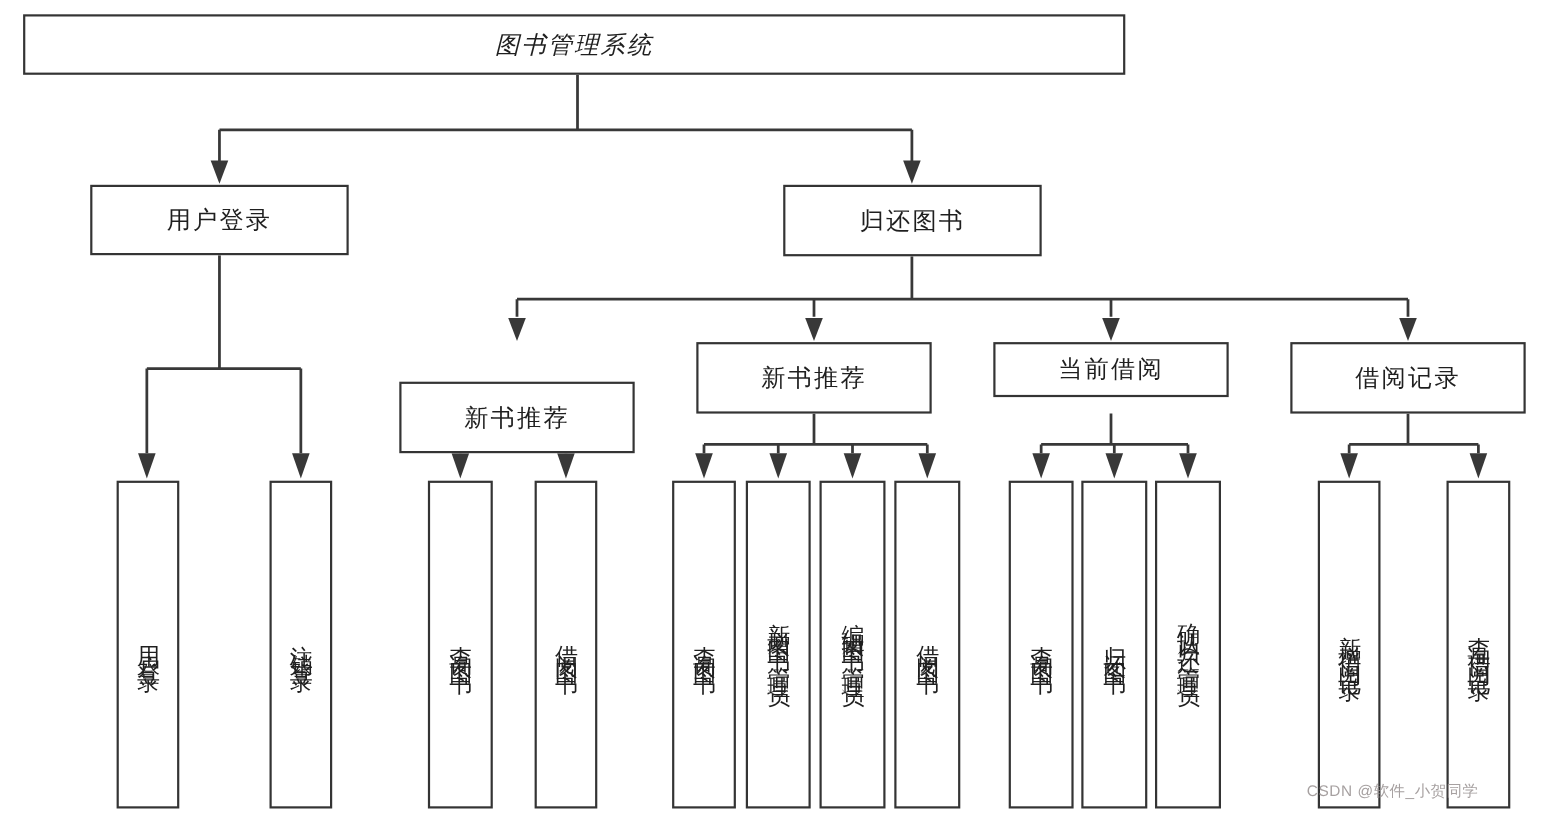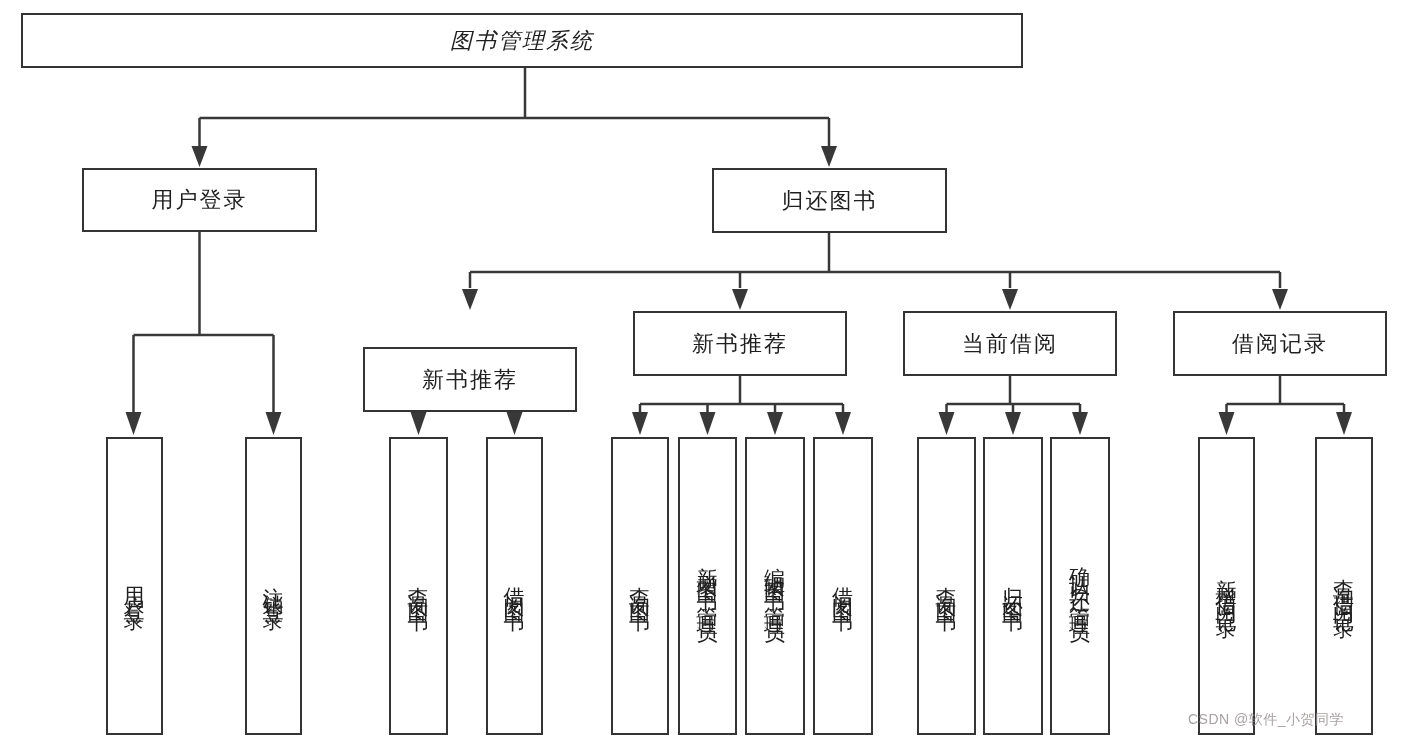--- a/index.html
+++ b/index.html
@@ -111,21 +111,21 @@
   <div class="node h" style="left:712px; top:168px; width:235px; height:65px;">
     <span>归还图书</span>
   </div>
 
   <div class="node h" style="left:363px; top:311px; width:214px; height:65px;margin-top:36px;">
     <span>新书推荐</span>
   </div>
   <div class="node h" style="left:633px; top:311px; width:214px; height:65px;">
     <span>新书推荐</span>
   </div>
-  <div class="node h" style="left:903px; top:311px; width:214px; height:65px;">
+  <div class="node h" style="left:903px; top:311px; width:214px; height:50px;">
     <span>当前借阅</span>
   </div>
   <div class="node h" style="left:1173px; top:311px; width:214px; height:65px;">
     <span>借阅记录</span>
   </div>
 
   <div class="node v" style="left:106px; top:437px; width:57px; height:298px;">
     <span>用户登录</span>
   </div>
   <div class="node v" style="left:245px; top:437px; width:57px; height:298px;">

